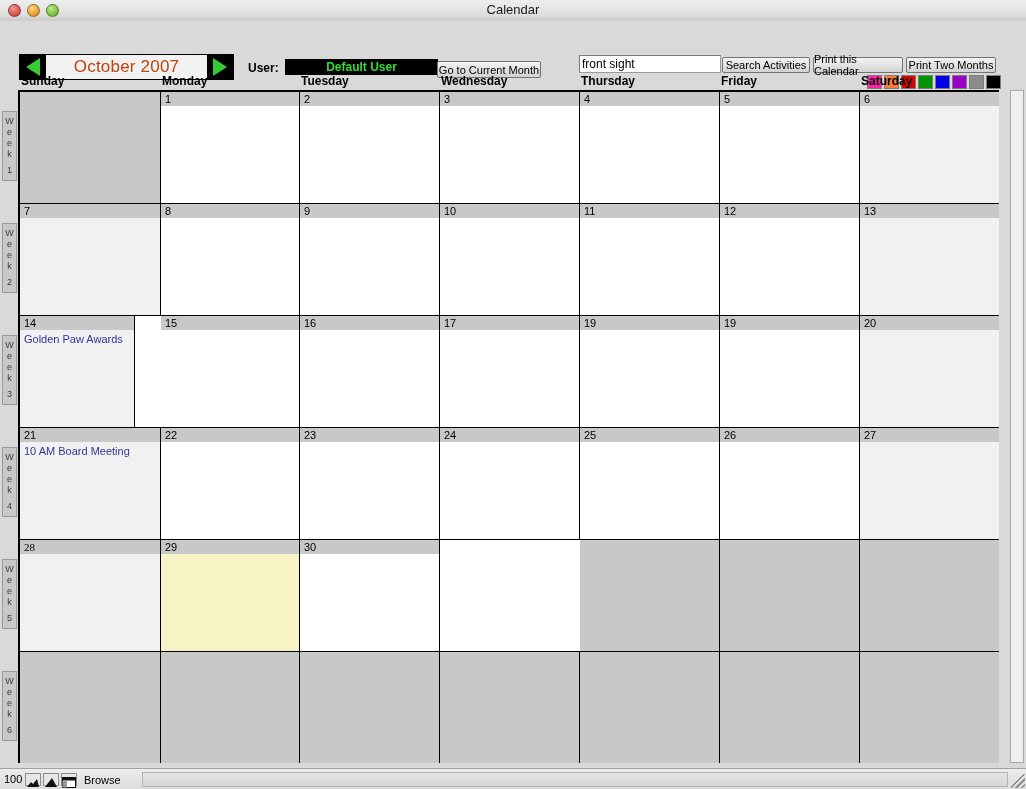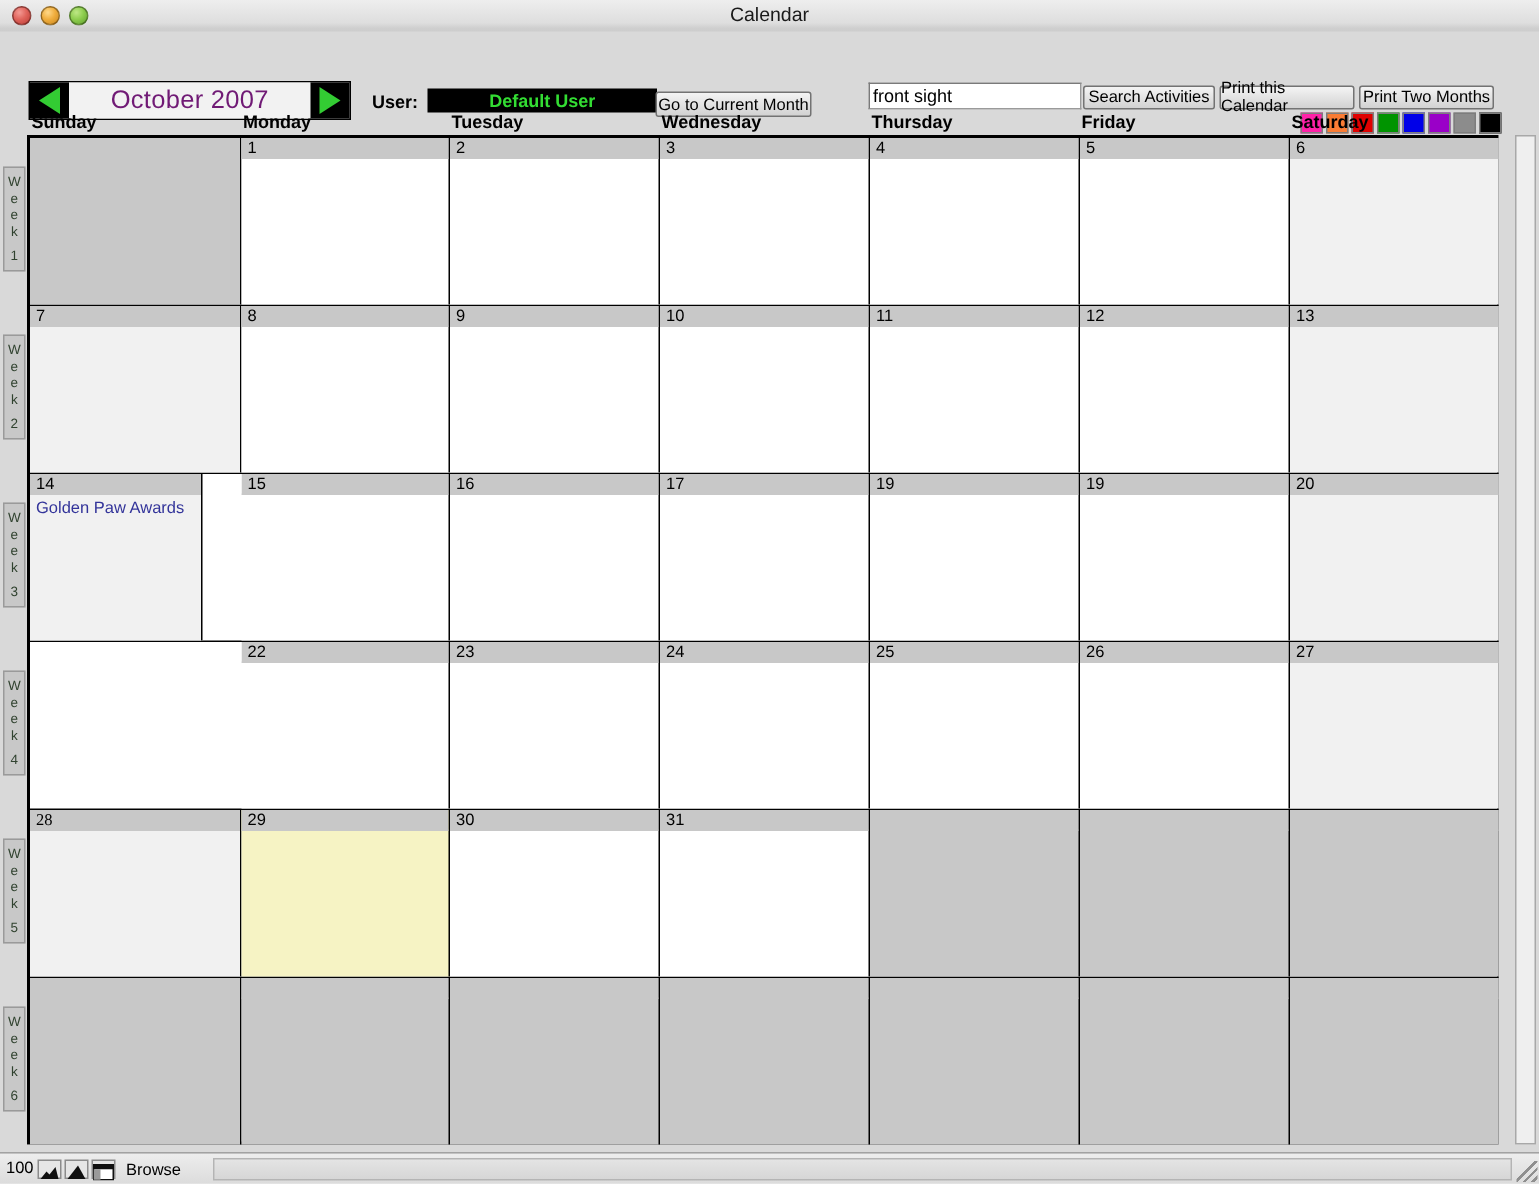--- a/index.html
+++ b/index.html
@@ -80,21 +80,21 @@
   .tri {
     width: 0; height: 0;
     border-top: 9px solid transparent;
     border-bottom: 9px solid transparent;
   }
   .tri-left  { border-right: 14px solid #33cc33; }
   .tri-right { border-left: 14px solid #33cc33; }
   #month-label {
     flex: 1 1 auto;
     display: flex; align-items: center; justify-content: center;
-    font-size: 17px; color: #701a75; letter-spacing: 0.2px;
+    font-size: 17px; color: #c2410c; letter-spacing: 0.2px;
     background: #f2f2f2;
   }
 
   
   #user-label {
     position: absolute; left: 248px; top: 40px;
     font-size: 12px; font-weight: bold; color: #000;
   }
   #user-value {
     position: absolute; left: 285px; top: 38px;
@@ -461,20 +461,26 @@
           <div class="day-cell" style="left: 700px; width: 140px;">
             <div class="day-head">19</div>
             <div class="day-body"></div>
           </div>
           <div class="day-cell weekend nolastborder" style="left: 840px; width: 139px;">
             <div class="day-head">20</div>
             <div class="day-body"></div>
           </div>
         </div>
         <div class="week-row" style="top: 336px;">
+          <div class="day-cell weekend" style="left: 0px; width: 141px;">
+            <div class="day-head">21</div>
+            <div class="day-body">
+              <div class="event">10 AM Board Meeting</div>
+            </div>
+          </div>
           <div class="day-cell" style="left: 141px; width: 139px;">
             <div class="day-head">22</div>
             <div class="day-body"></div>
           </div>
           <div class="day-cell" style="left: 280px; width: 140px;">
             <div class="day-head">23</div>
             <div class="day-body"></div>
           </div>
           <div class="day-cell" style="left: 420px; width: 140px;">
             <div class="day-head">24</div>
@@ -497,24 +503,20 @@
           <div class="day-cell weekend" style="left: 0px; width: 141px; font-family: Liberation Serif, serif;">
             <div class="day-head">28</div>
             <div class="day-body"></div>
           </div>
           <div class="day-cell selected" style="left: 141px; width: 139px;">
             <div class="day-head">29</div>
             <div class="day-body"></div>
           </div>
           <div class="day-cell" style="left: 280px; width: 140px;">
             <div class="day-head">30</div>
-            <div class="day-body"></div>
-          </div>
-          <div class="day-cell" style="left: 420px; width: 140px;">
-            <div class="day-head">31</div>
             <div class="day-body"></div>
           </div>
           <div class="day-cell blank" style="left: 560px; width: 140px;">
             <div class="day-head"></div>
             <div class="day-body"></div>
           </div>
           <div class="day-cell blank" style="left: 700px; width: 140px;">
             <div class="day-head"></div>
             <div class="day-body"></div>
           </div>

